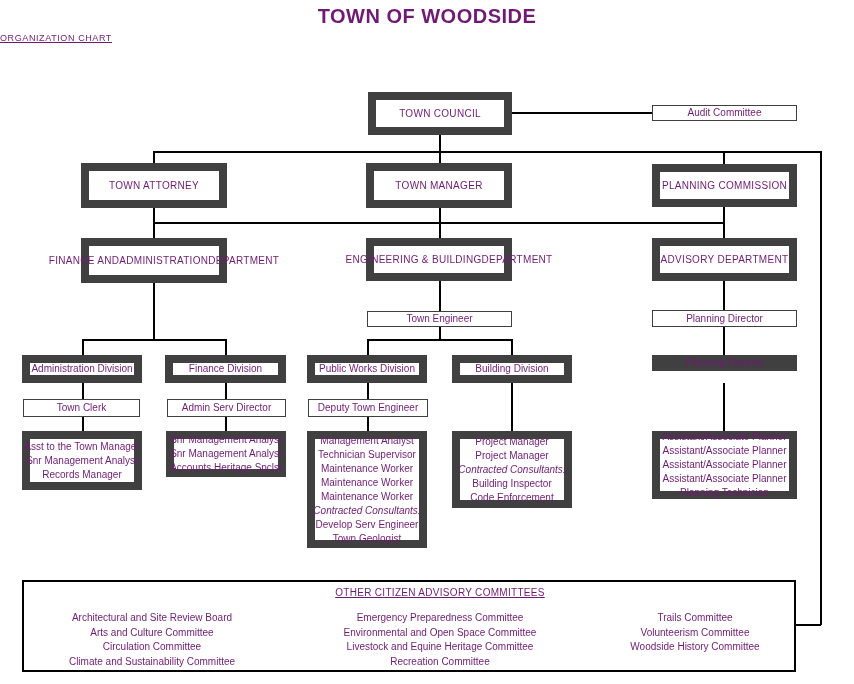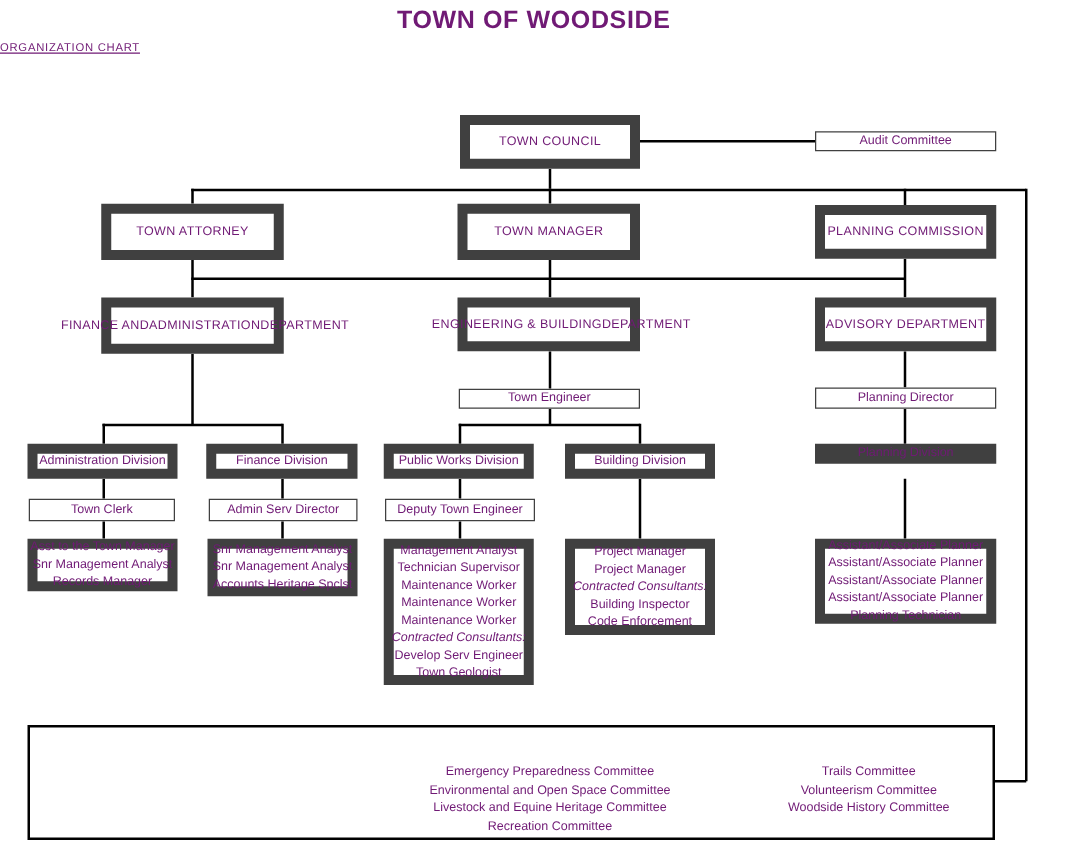--- a/index.html
+++ b/index.html
@@ -95,21 +95,21 @@
   <div class="box" style="left:22px;top:355px;width:120px;height:28px">Administration Division</div>
   <div class="box" style="left:165px;top:355px;width:121px;height:28px">Finance Division</div>
   <div class="box" style="left:307px;top:355px;width:120px;height:28px">Public Works Division</div>
   <div class="box" style="left:452px;top:355px;width:120px;height:28px">Building Division</div>
   <div class="box" style="left:652px;top:355px;width:145px;height:16px">Planning Division</div>
 
   <div class="box thin" style="left:23px;top:399px;width:117px;height:18px">Town Clerk</div>
   <div class="box thin" style="left:167px;top:399px;width:119px;height:18px">Admin Serv Director</div>
   <div class="box thin" style="left:308px;top:399px;width:120px;height:18px">Deputy Town Engineer</div>
 
-  <div class="box list" style="left:22px;top:431px;width:120px;height:42px">
+  <div class="box list" style="left:22px;top:431px;width:120px;height:59px">
     <div>Asst to the Town Manager</div>
     <div>Snr Management Analyst</div>
     <div>Records Manager</div>
   </div>
   <div class="box list" style="left:166px;top:431px;width:120px;height:46px">
     <div>Snr Management Analyst</div>
     <div>Snr Management Analyst</div>
     <div>Accounts Heritage Spclst</div>
   </div>
   <div class="box list" style="left:307px;top:431px;width:120px;height:117px">
@@ -131,20 +131,27 @@
   </div>
   <div class="box list" style="left:652px;top:431px;width:145px;height:68px">
     <div>Assistant/Associate Planner</div>
     <div>Assistant/Associate Planner</div>
     <div>Assistant/Associate Planner</div>
     <div>Assistant/Associate Planner</div>
     <div>Planning Technician</div>
   </div>
 
   <div class="advisory" style="left:22px;top:580px;width:774px;height:92px">
+    <div class="adv-head">OTHER CITIZEN ADVISORY COMMITTEES</div>
+    <div class="adv-col" style="left:0;width:256px">
+      <div>Architectural and Site Review Board</div>
+      <div>Arts and Culture Committee</div>
+      <div>Circulation Committee</div>
+      <div>Climate and Sustainability Committee</div>
+    </div>
     <div class="adv-col" style="left:571px;width:200px">
       <div>Trails Committee</div>
       <div>Volunteerism Committee</div>
       <div>Woodside History Committee</div>
     </div>
     <div class="adv-col" style="left:286px;width:260px">
       <div>Emergency Preparedness Committee</div>
       <div>Environmental and Open Space Committee</div>
       <div>Livestock and Equine Heritage Committee</div>
       <div>Recreation Committee</div>

